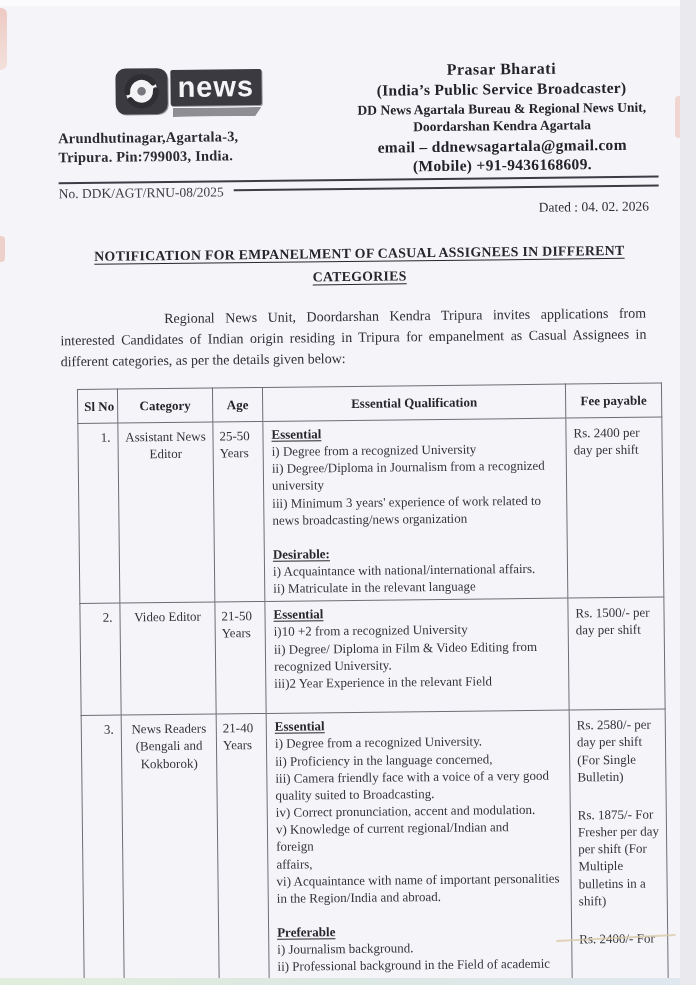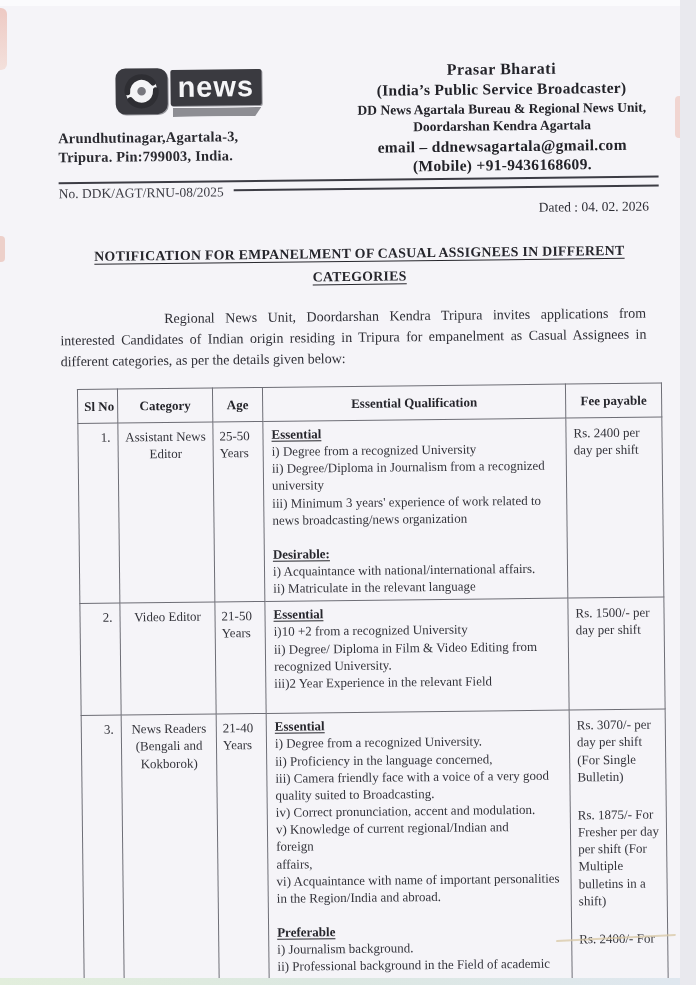--- a/index.html
+++ b/index.html
@@ -187,21 +187,21 @@
             <div class="ql">v) Knowledge of current regional/Indian and
 foreign
 affairs,</div>
             <div class="ql">vi) Acquaintance with name of important personalities in the Region/India and abroad.</div>
             <div class="qgap"></div>
             <div class="qh">Preferable</div>
             <div class="ql">i) Journalism background.</div>
             <div class="ql">ii) Professional background in the Field of academic or related areas.</div>
           </td>
           <td class="fee">
-            <div class="feep">Rs. 3070/- per day per shift (For Single Bulletin)</div>
+            <div class="feep">Rs. 2580/- per day per shift (For Single Bulletin)</div>
             <div class="feep">Rs. 1875/- For Fresher per day per shift (For Multiple bulletins in a shift)</div>
             <div class="feep">Rs. 2400/- For</div>
           </td>
         </tr>
       </tbody>
     </table>
   </div>
 
   <div class="smudge1"></div>
   <div class="smudge2"></div>

